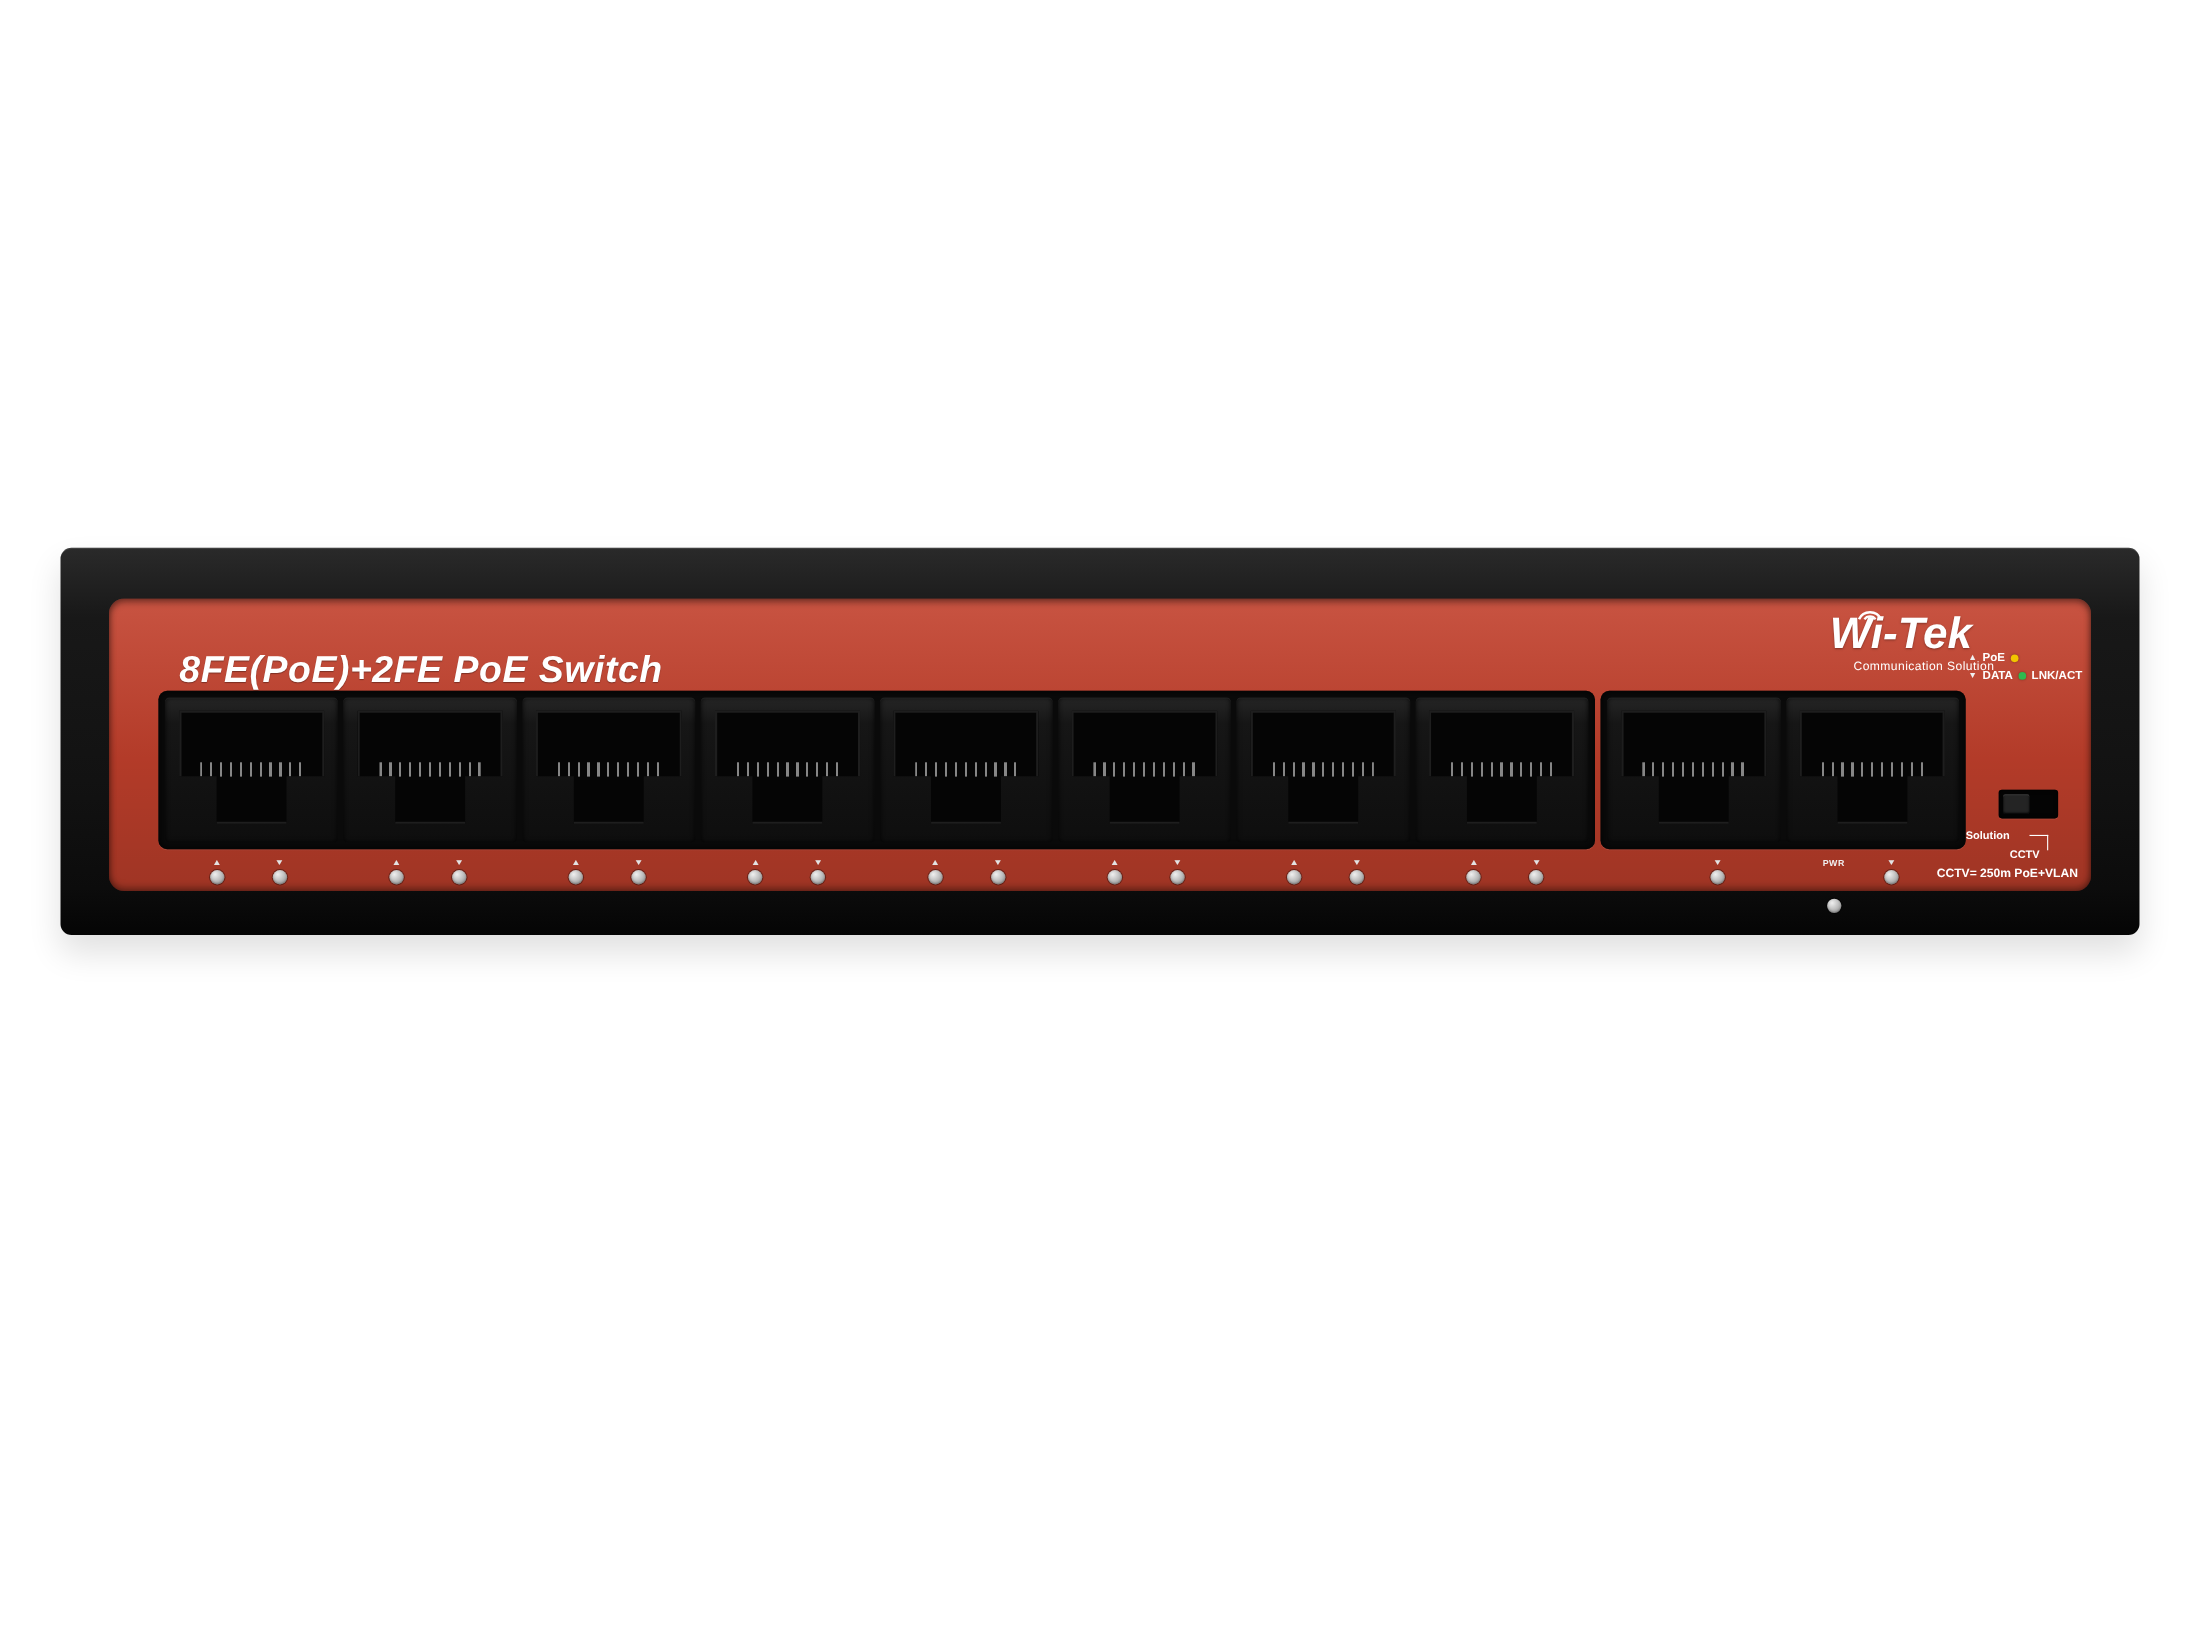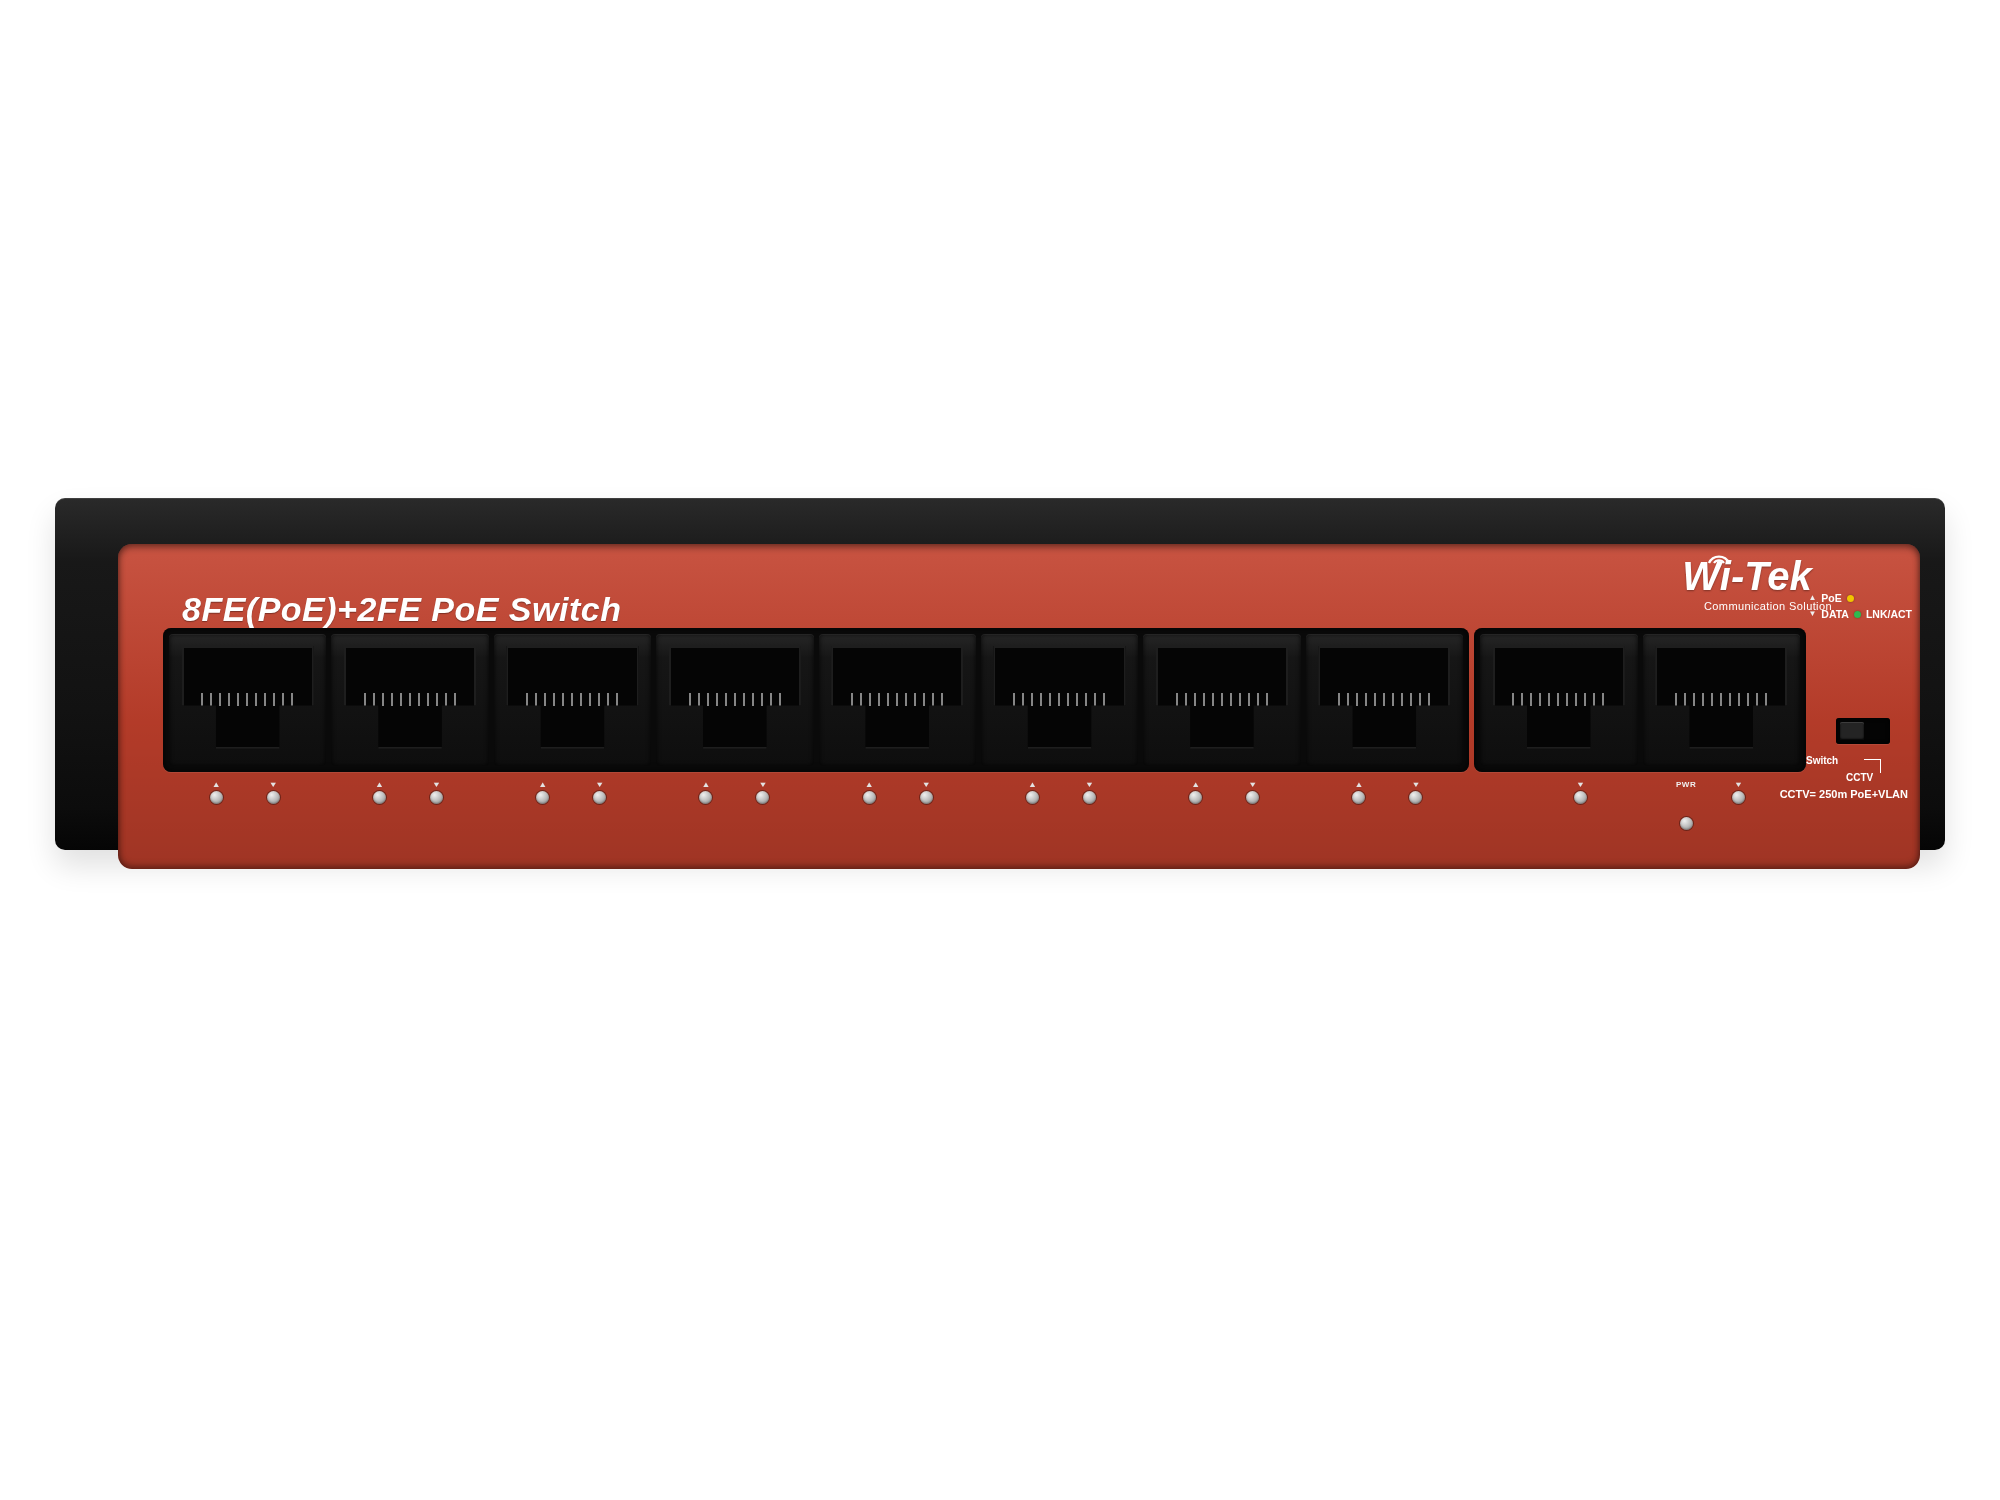--- a/index.html
+++ b/index.html
@@ -8,21 +8,21 @@
   
   .chassis{
     position:absolute;left:55px;top:498px;width:1890px;height:352px;
     background:linear-gradient(180deg,#2a2a2a 0%,#181818 18%,#121212 60%,#0c0c0c 88%,#050505 100%);
     border-radius:10px;
     box-shadow:0 16px 30px rgba(0,0,0,0.12), inset 0 1px 0 rgba(255,255,255,0.10);
   }
 
   
   .plate{
-    position:absolute;left:63px;top:46px;width:1802px;height:325px;border-radius:14px;
+    position:absolute;left:44px;top:46px;width:1802px;height:266px;border-radius:14px;
     background-color:#c2402c;
     background-image:linear-gradient(180deg,rgba(255,255,255,0.10),rgba(0,0,0,0.08) 55%,rgba(0,0,0,0.18));
     box-shadow:inset 0 3px 7px rgba(0,0,0,0.45), inset 0 -3px 7px rgba(0,0,0,0.35);
     color:#fff;
   }
 
   .title{
     position:absolute;left:64px;top:46px;
     font-size:34px;font-weight:bold;font-style:italic;letter-spacing:0.5px;
     text-shadow:0 1px 1px rgba(0,0,0,0.35);
@@ -284,21 +284,21 @@
         </div>
         <div class="led-unit u-c">
           <span class="tri">▼</span>
           <span class="led-dot"></span>
         </div>
       </div>
 
       <div class="toggle">
         <div class="knob"></div>
       </div>
-      <div class="lbl-default">Switch</div>
+      <div class="lbl-default">Solution</div>
       <div class="bracket"></div>
       <div class="lbl-cctv">CCTV</div>
 
       <div class="footnote">CCTV= 250m PoE+VLAN</div>
 
     </div>
   </div>
 </div>
 
 </body></html>

